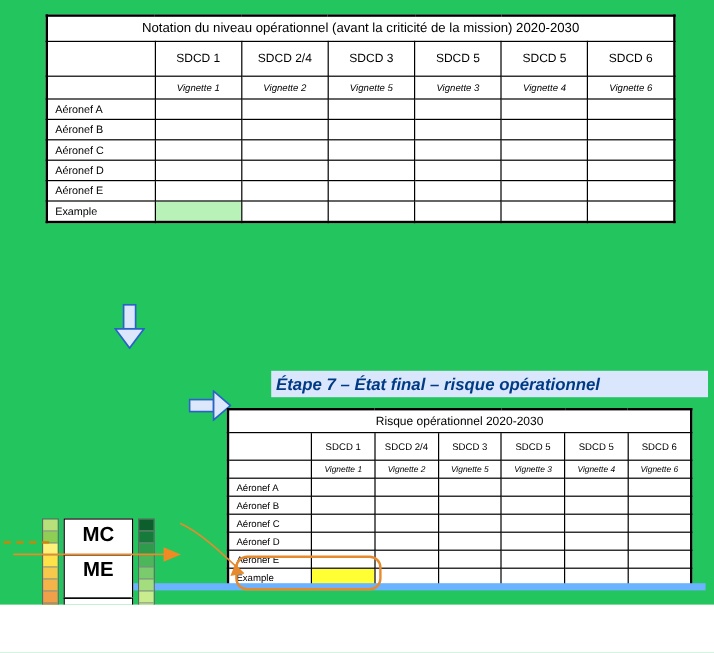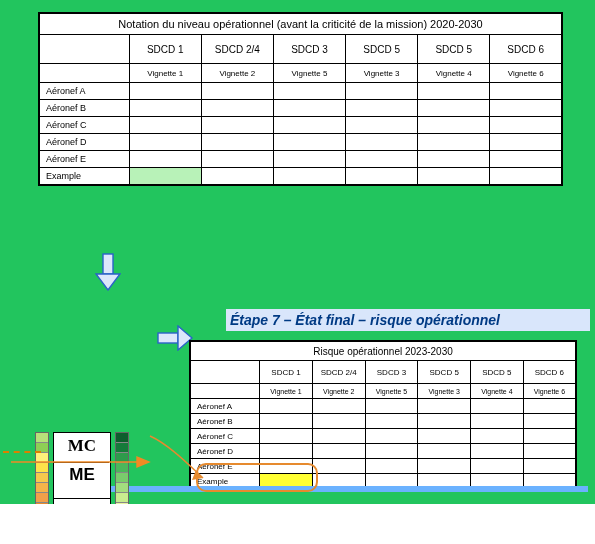--- a/index.html
+++ b/index.html
@@ -35,20 +35,21 @@
     font-weight: normal;
   }
   .tbl .hdr td {
     height: 28px;
     font-size: 10px;
     margin-top: 12px;
   }
   .tbl .sub td {
     height: 18px;
     font-size: 8px;
+    font-style: italic;
   }
   .tbl .row td {
     height: 16px;
     font-size: 9px;
   }
   .tbl .row td:first-child {
     text-align: left;
     padding-left: 6px;
   }
   .hl-green { background: #b8f2b8; }
@@ -250,21 +251,21 @@
         <col class="c0">
         <col class="cN">
         <col class="cN">
         <col class="cN">
         <col class="cN">
         <col class="cN">
         <col class="cN">
       </colgroup>
   <tbody>
         <tr class="title-row">
-          <td colspan="7">Risque opérationnel 2023-2030</td>
+          <td colspan="7">Risque opérationnel 2020-2030</td>
         </tr>
   <tr class="hdr">
     <td></td>
     <td>SDCD 1</td>
     <td>SDCD 2/4</td>
     <td>SDCD 3</td>
     <td>SDCD 5</td>
     <td>SDCD 5</td>
     <td>SDCD 6</td>
   </tr>
@@ -357,21 +358,21 @@
         <div style="background: rgb(76, 182, 91);"></div>
         <div style="background: rgb(122, 203, 108);"></div>
         <div style="background: rgb(163, 221, 126);"></div>
         <div style="background: rgb(201, 236, 143);"></div>
         <div style="background: rgb(231, 243, 159);"></div>
         <div style="background: rgb(245, 233, 110);"></div>
         <div style="background: rgb(242, 210, 75);"></div>
         <div style="background: rgb(238, 186, 48);"></div>
       </div>
 
-  <div class="lab-box" style="top:0;   height:30px;font-family:Liberation Serif, serif;">MC</div>
+  <div class="lab-box" style="top:0;   height:30px;">MC</div>
   <div class="lab-box" style="top:30px;height:36px;border-top:none;border-bottom:none;">ME</div>
   <div class="lab-box" style="top:66px;height:30px;">MR</div>
   <div class="sep" style="top:30px;"></div>
   <div class="sep" style="top:66px;"></div>
 
   <div class="dash"></div>
   <svg class="orange-ptr" viewBox="0 0 140 14">
     <line x1="0" y1="7" x2="126" y2="7"></line>
     <polygon points="126,2 126,12 138,7"></polygon>
   </svg>

